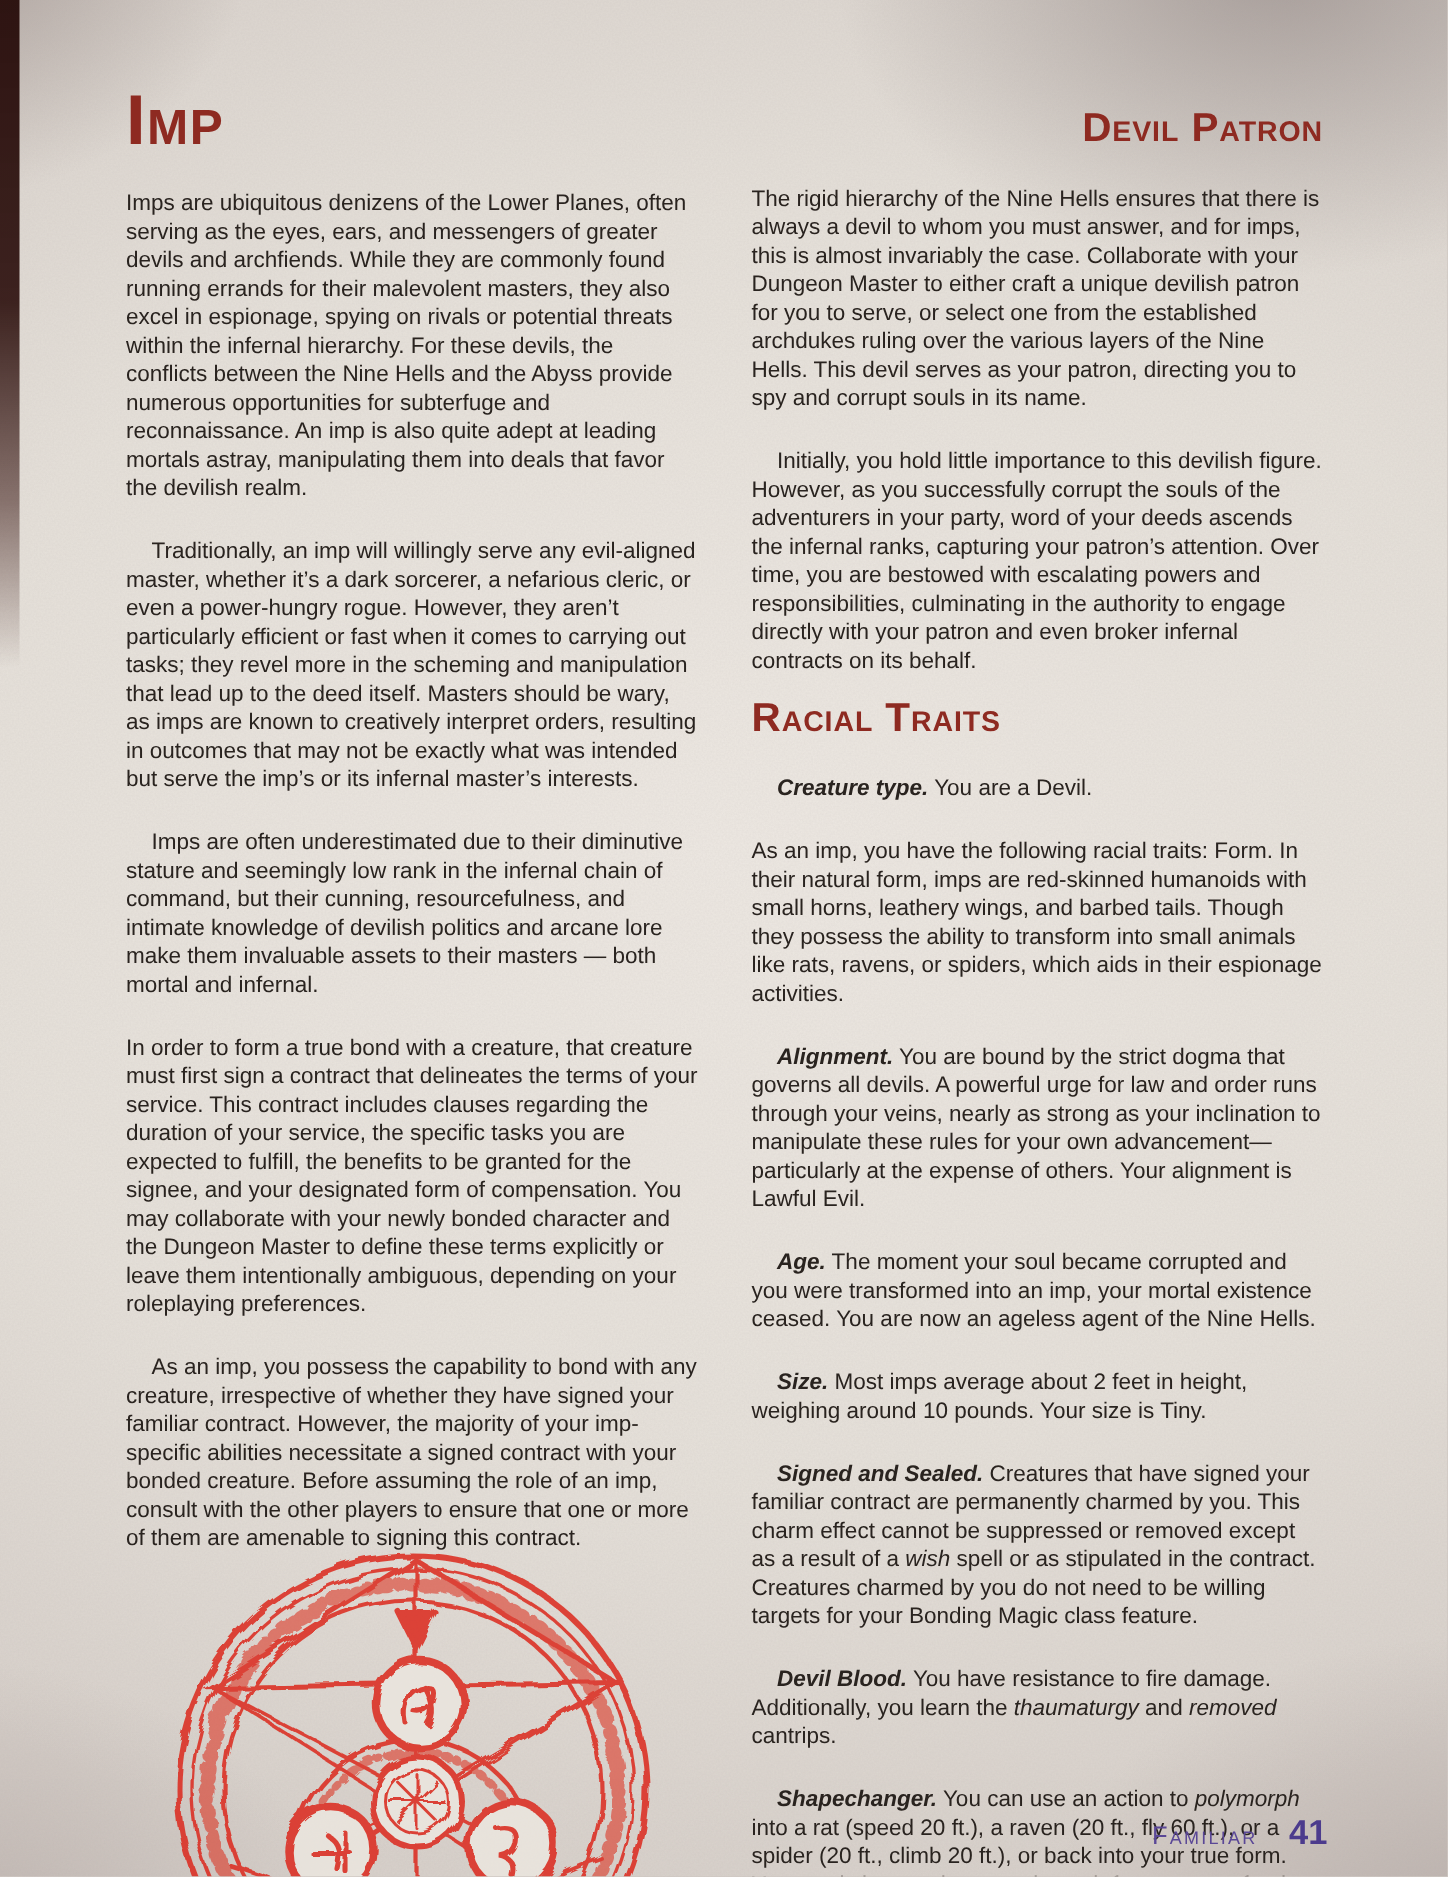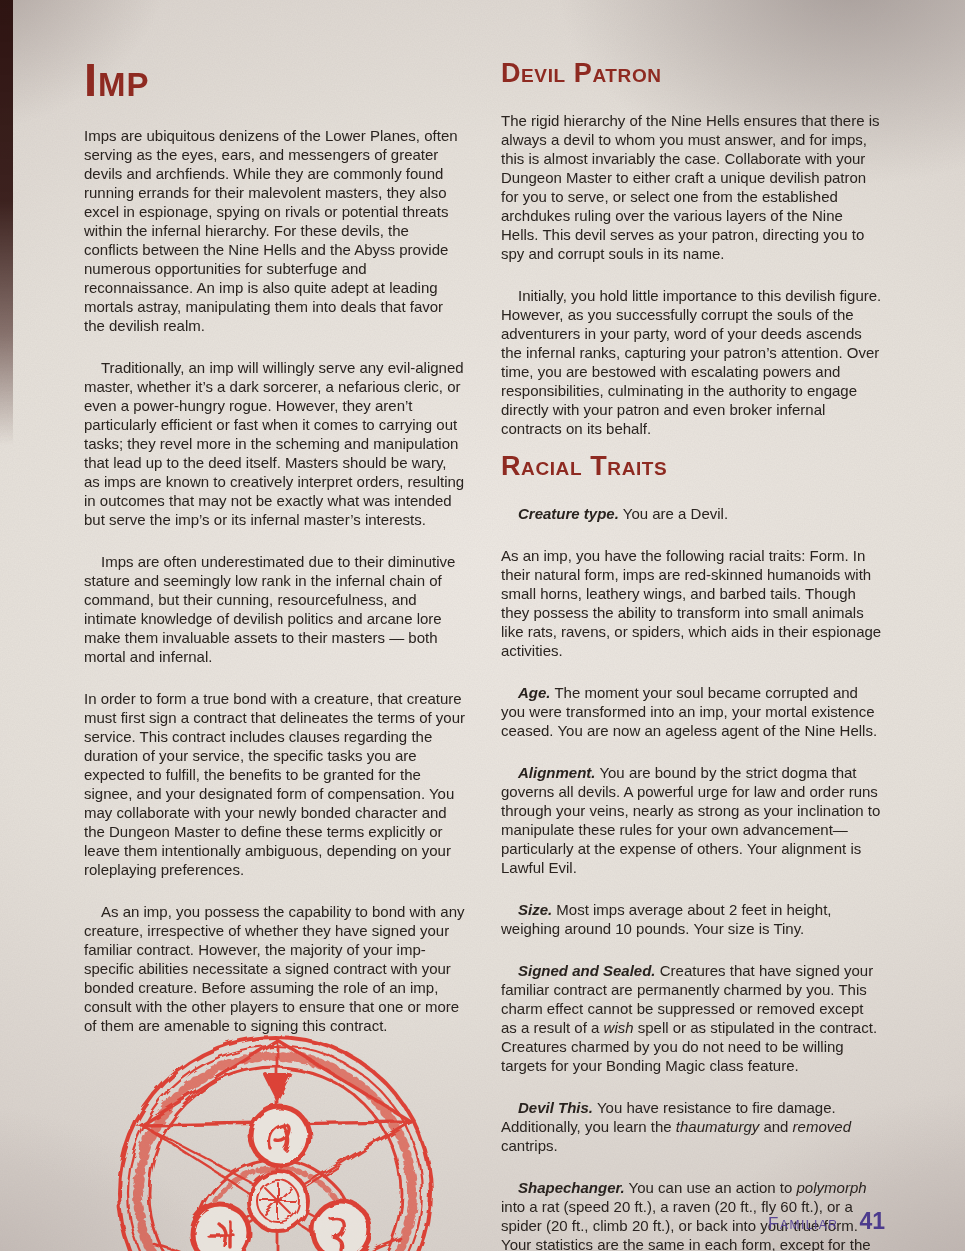--- a/index.html
+++ b/index.html
@@ -36,21 +36,21 @@
   h1.title{
     font-variant:small-caps;font-weight:700;letter-spacing:1px;
     font-size:47px;line-height:1;color:var(--accent-red,#8e2a21);
     margin:0 0 10px 0;
   }
   h2.section{
     font-variant:small-caps;font-weight:600;letter-spacing:.6px;
     font-size:27px;line-height:30px;color:var(--accent-red,#8e2a21);
     margin:13px 0 5px 0;
   }
-  .col-right h2.section:first-child{margin-top:0;}
+  .col-right h2.section:first-child{margin-top:12px;text-align:right;}
   p.body{
     font-size:15px;line-height:19px;text-align:left;margin-top:23px;
   }
   p.indent{text-indent:17px;}
   .seg-bi{font-weight:700;font-style:italic;}
   .seg-i{font-style:italic;}
   .circle-wrap{position:absolute;left:58px;top:998px;width:440px;height:253px;pointer-events:none;}
   .footer{
     position:absolute;right:80px;top:1208px;
     display:flex;align-items:baseline;gap:21px;
@@ -87,25 +87,25 @@
     <p class="body indent">As an imp, you possess the capability to bond with any creature, irrespective of whether they have signed your familiar contract. However, the majority of your imp-specific abilities necessitate a signed contract with your bonded creature. Before assuming the role of an imp, consult with the other players to ensure that one or more of them are amenable to signing this contract.</p>
   </div>
 
   <div class="col col-right">
     <h2 class="section">Devil Patron</h2>
     <p class="body">The rigid hierarchy of the Nine Hells ensures that there is always a devil to whom you must answer, and for imps, this is almost invariably the case. Collaborate with your Dungeon Master to either craft a unique devilish patron for you to serve, or select one from the established archdukes ruling over the various layers of the Nine Hells. This devil serves as your patron, directing you to spy and corrupt souls in its name.</p>
     <p class="body indent">Initially, you hold little importance to this devilish figure. However, as you successfully corrupt the souls of the adventurers in your party, word of your deeds ascends the infernal ranks, capturing your patron’s attention. Over time, you are bestowed with escalating powers and responsibilities, culminating in the authority to engage directly with your patron and even broker infernal contracts on its behalf.</p>
     <h2 class="section">Racial Traits</h2>
     <p class="body indent"><span class="seg-bi">Creature type.</span><span> You are a Devil.</span></p>
     <p class="body">As an imp, you have the following racial traits: Form. In their natural form, imps are red-skinned humanoids with small horns, leathery wings, and barbed tails. Though they possess the ability to transform into small animals like rats, ravens, or spiders, which aids in their espionage activities.</p>
+    <p class="body indent"><span class="seg-bi">Alignment.</span><span> You are bound by the strict dogma that governs all devils. A powerful urge for law and order runs through your veins, nearly as strong as your inclination to manipulate these rules for your own advancement—particularly at the expense of others. Your alignment is Lawful Evil.</span></p>
     <p class="body indent"><span class="seg-bi">Age.</span><span> The moment your soul became corrupted and you were transformed into an imp, your mortal existence ceased. You are now an ageless agent of the Nine Hells.</span></p>
-    <p class="body indent"><span class="seg-bi">Alignment.</span><span> You are bound by the strict dogma that governs all devils. A powerful urge for law and order runs through your veins, nearly as strong as your inclination to manipulate these rules for your own advancement—particularly at the expense of others. Your alignment is Lawful Evil.</span></p>
     <p class="body indent"><span class="seg-bi">Size.</span><span> Most imps average about 2 feet in height, weighing around 10 pounds. Your size is Tiny.</span></p>
     <p class="body indent"><span class="seg-bi">Signed and Sealed.</span><span> Creatures that have signed your familiar contract are permanently charmed by you. This charm effect cannot be suppressed or removed except as a result of a </span><span class="seg-i">wish</span><span> spell or as stipulated in the contract. Creatures charmed by you do not need to be willing targets for your Bonding Magic class feature.</span></p>
-    <p class="body indent"><span class="seg-bi">Devil This.</span><span> You have resistance to fire damage. Additionally, you learn the </span><span class="seg-i">thaumaturgy</span><span> and </span><span class="seg-i">removed</span><span> cantrips.</span></p>
+    <p class="body indent"><span class="seg-bi">Devil Blood.</span><span> You have resistance to fire damage. Additionally, you learn the </span><span class="seg-i">thaumaturgy</span><span> and </span><span class="seg-i">removed</span><span> cantrips.</span></p>
     <p class="body indent"><span class="seg-bi">Shapechanger.</span><span> You can use an action to </span><span class="seg-i">polymorph</span><span> into a rat (speed 20 ft.), a raven (20 ft., fly 60 ft.), or a spider (20 ft., climb 20 ft.), or back into your true form. Your statistics are the same in each form, except for the speeds as noted. Equipment you are wearing is not transformed. You revert to your true form if you die.</span></p>
     <p class="body indent"><span class="seg-bi">Speed.</span><span> You have a walking speed of 20 feet and a flying speed of 30 feet.</span></p>
     <p class="body indent"><span class="seg-bi">Language.</span><span> You know how to read, write, and speak Common and Infernal.</span></p>
   </div>
 
   <div class="circle-wrap">
     <svg viewBox="0 0 440 300" width="440" height="300" aria-hidden="true">
       <defs>
         <filter id="rough" x="-8%" y="-8%" width="116%" height="116%">
           <feTurbulence type="fractalNoise" baseFrequency="0.045" numOctaves="3" seed="7" result="n"></feTurbulence>

